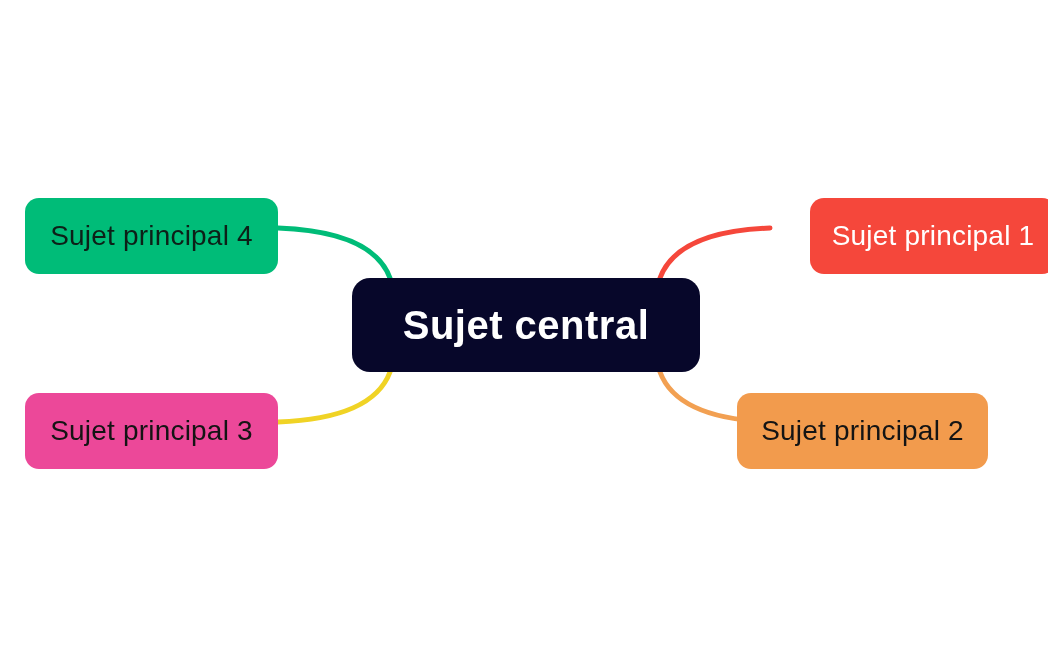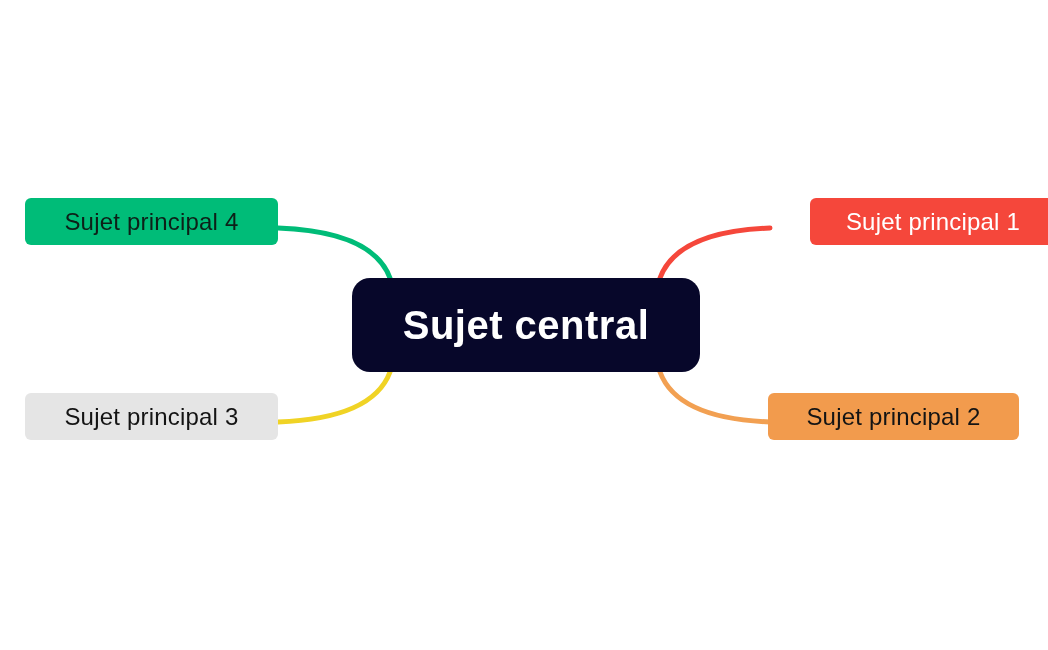--- a/index.html
+++ b/index.html
@@ -37,28 +37,28 @@
     left: 352px;
     top: 278px;
     width: 348px;
     height: 94px;
     border-radius: 18px;
     font-size: 40px;
     font-weight: 600;
     letter-spacing: 0.5px;
   }
   .node-branch {
-    height: 47px;
-    border-radius: 6px;
-    font-size: 24px;
+    height: 76px;
+    border-radius: 14px;
+    font-size: 28px;
     font-weight: 500;
     letter-spacing: 0.2px;
   }
   .node-b1 { left: 772px; top: 198px; width: 246px; }
-  .node-b2 { left: 768px; top: 393px; width: 251px; }
+  .node-b2 { left: 737px; top: 393px; width: 251px; }
   .node-b3 { left: 25px;  top: 393px; width: 253px; }
   .node-b4 { left: 25px;  top: 198px; width: 253px; }
 </style>
 </head>
 <body>
 
 <div class="canvas">
 
   <svg class="connector-layer" viewBox="0 0 1048 650" xmlns="http://www.w3.org/2000/svg" fill="none">
     <path d="M 770 228 C 716 230, 673 243, 660 278" stroke-width="5" stroke-linecap="round" stroke="#f5473b"></path>
@@ -72,21 +72,21 @@
   </div>
 
   <div class="node node-branch node-b1" style="background-color: rgb(245, 71, 59); color: rgb(255, 255, 255); margin-left: 38px;">
     <span>Sujet principal 1</span>
   </div>
 
   <div class="node node-branch node-b2" style="background-color: rgb(242, 155, 77); color: rgb(20, 20, 20);">
     <span>Sujet principal 2</span>
   </div>
 
-  <div class="node node-branch node-b3" style="background-color: #e5e5e5; color: rgb(20, 20, 20);">
+  <div class="node node-branch node-b3" style="background-color: #ec4899; color: rgb(20, 20, 20);">
     <span>Sujet principal 3</span>
   </div>
 
   <div class="node node-branch node-b4" style="background-color: rgb(0, 188, 120); color: rgb(13, 32, 24);">
     <span>Sujet principal 4</span>
   </div>
 
 </div>
 
 </body></html>

